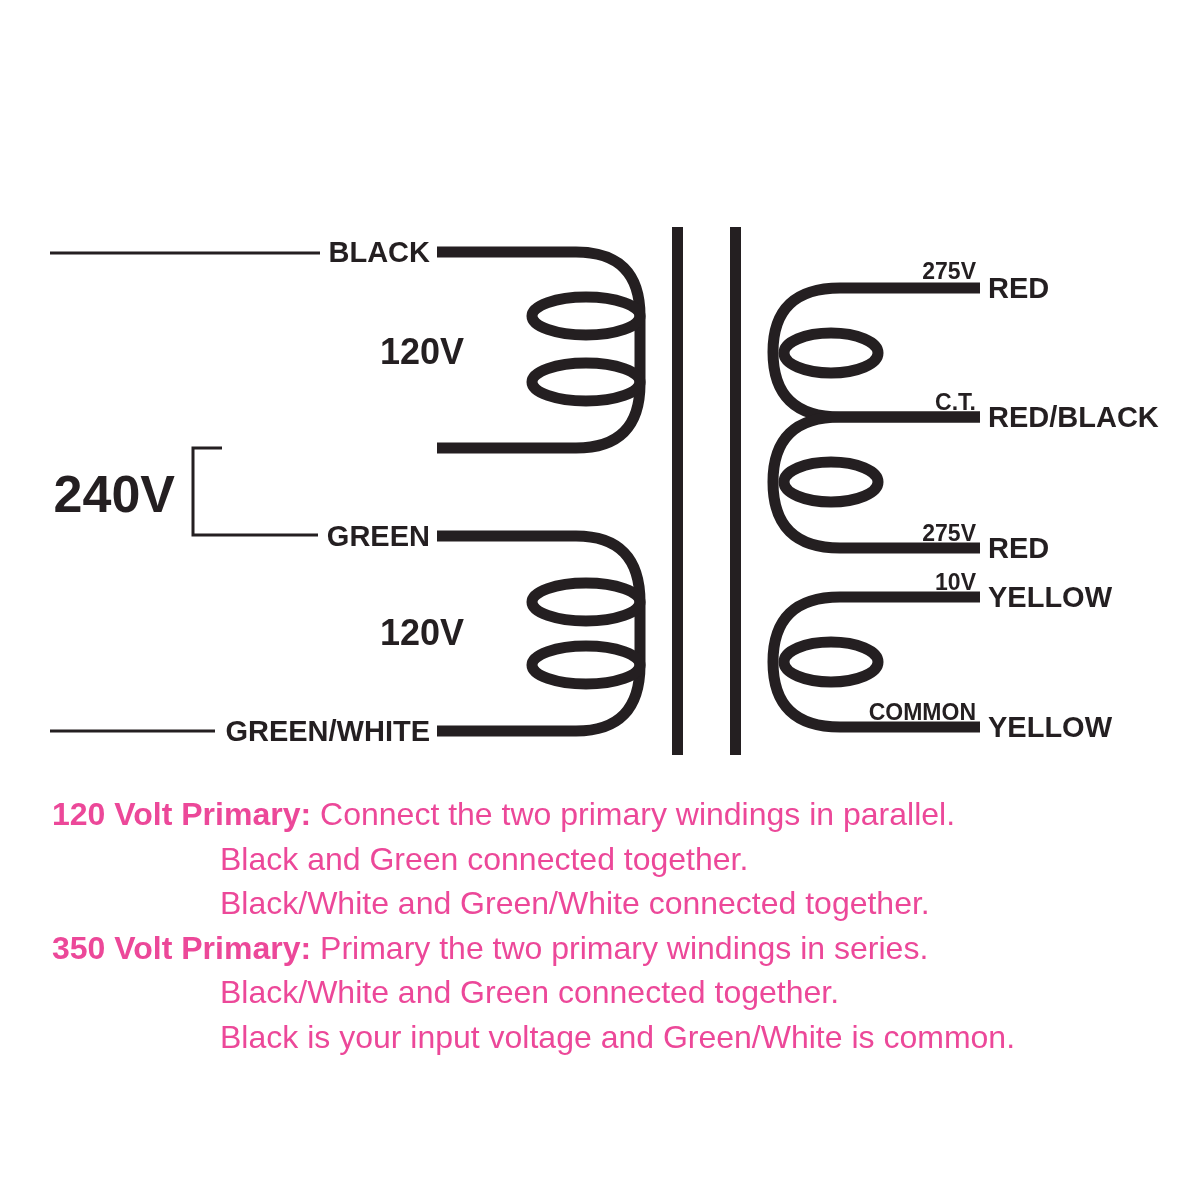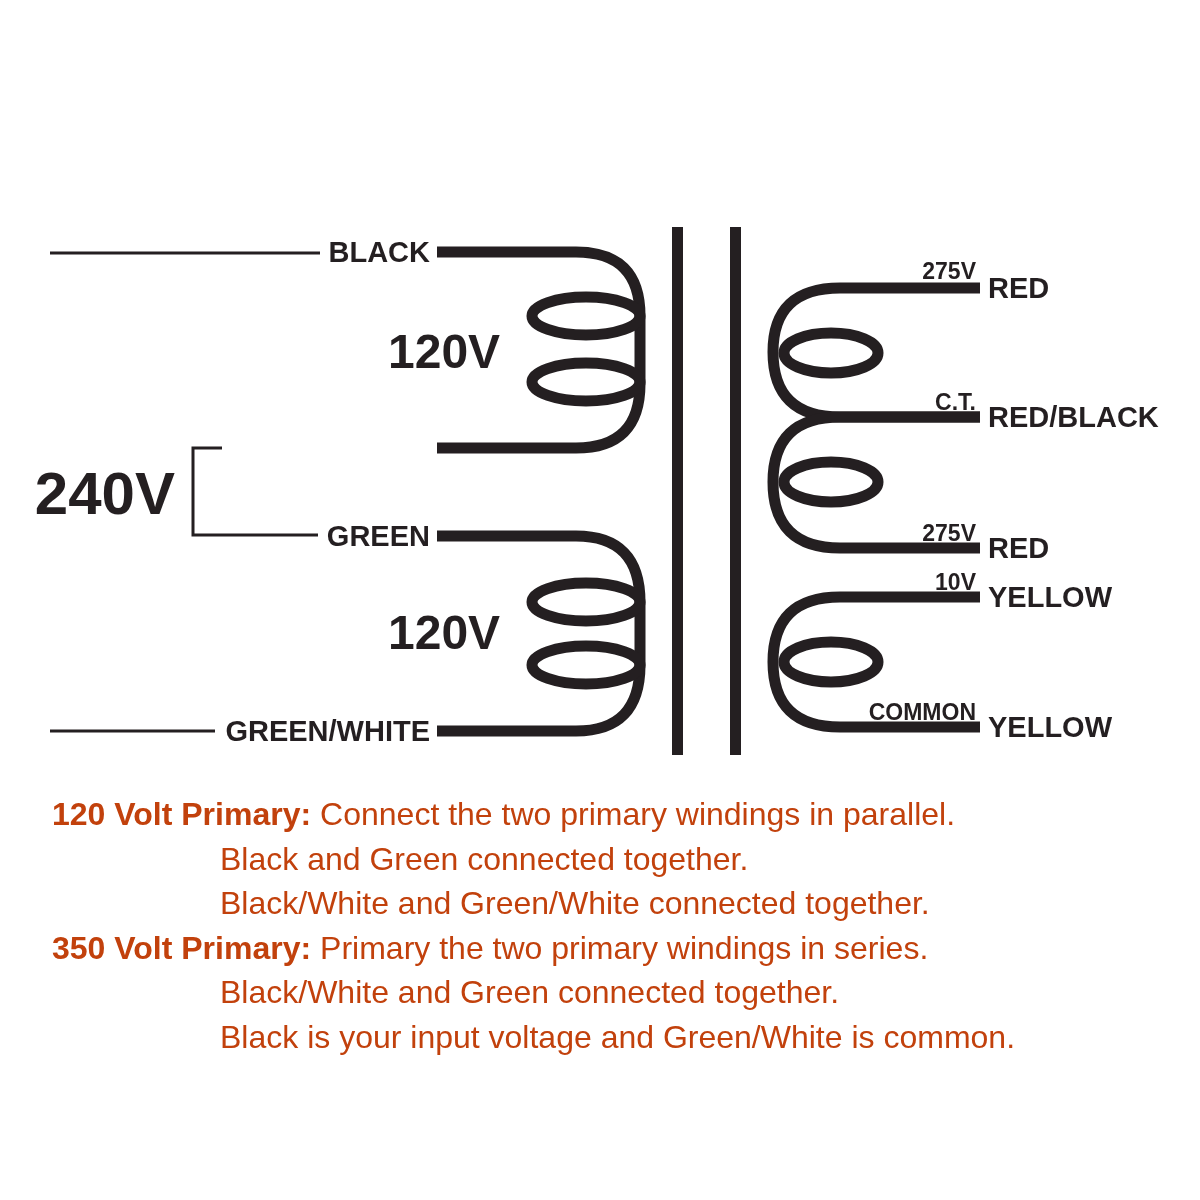--- a/index.html
+++ b/index.html
@@ -18,31 +18,31 @@
   .lbl {
     position: absolute;
     white-space: nowrap;
     font-weight: bold;
     color: #241f21;
   }
   .wire-lbl   { font-size: 29px; line-height: 34px; }
   .left-lbl   { right: 770px; text-align: right; }
   .right-lbl  { left: 988px; text-align: right; }
   .tap-lbl    { font-size: 23px; line-height: 26px; right: 224px; text-align: left; }
-  .v120       { font-size: 48px; line-height: 52px; left: 388px; }
-  .v240       { font-size: 60px; line-height: 60px; right: 1025px; text-align: center; }
+  .v120       { font-size: 36px; line-height: 52px; left: 380px; }
+  .v240       { font-size: 52px; line-height: 60px; right: 1025px; text-align: center; }
 
   .instructions {
     position: absolute;
     left: 52px;
     top: 747px;
     width: 1130px;
     font-size: 32px;
     line-height: 44.5px;
-    color: #c2410c;
+    color: #ec4899;
   }
   .instr-line { white-space: nowrap; }
   .instr-line .heading { font-weight: bold; margin-right: 9px; }
   .instr-line .heading:empty { display: none; margin: 0; }
   .instr-line.indent { padding-left: 168px; }
 </style>
 </head>
 <body>
 
 <div class="canvas">

